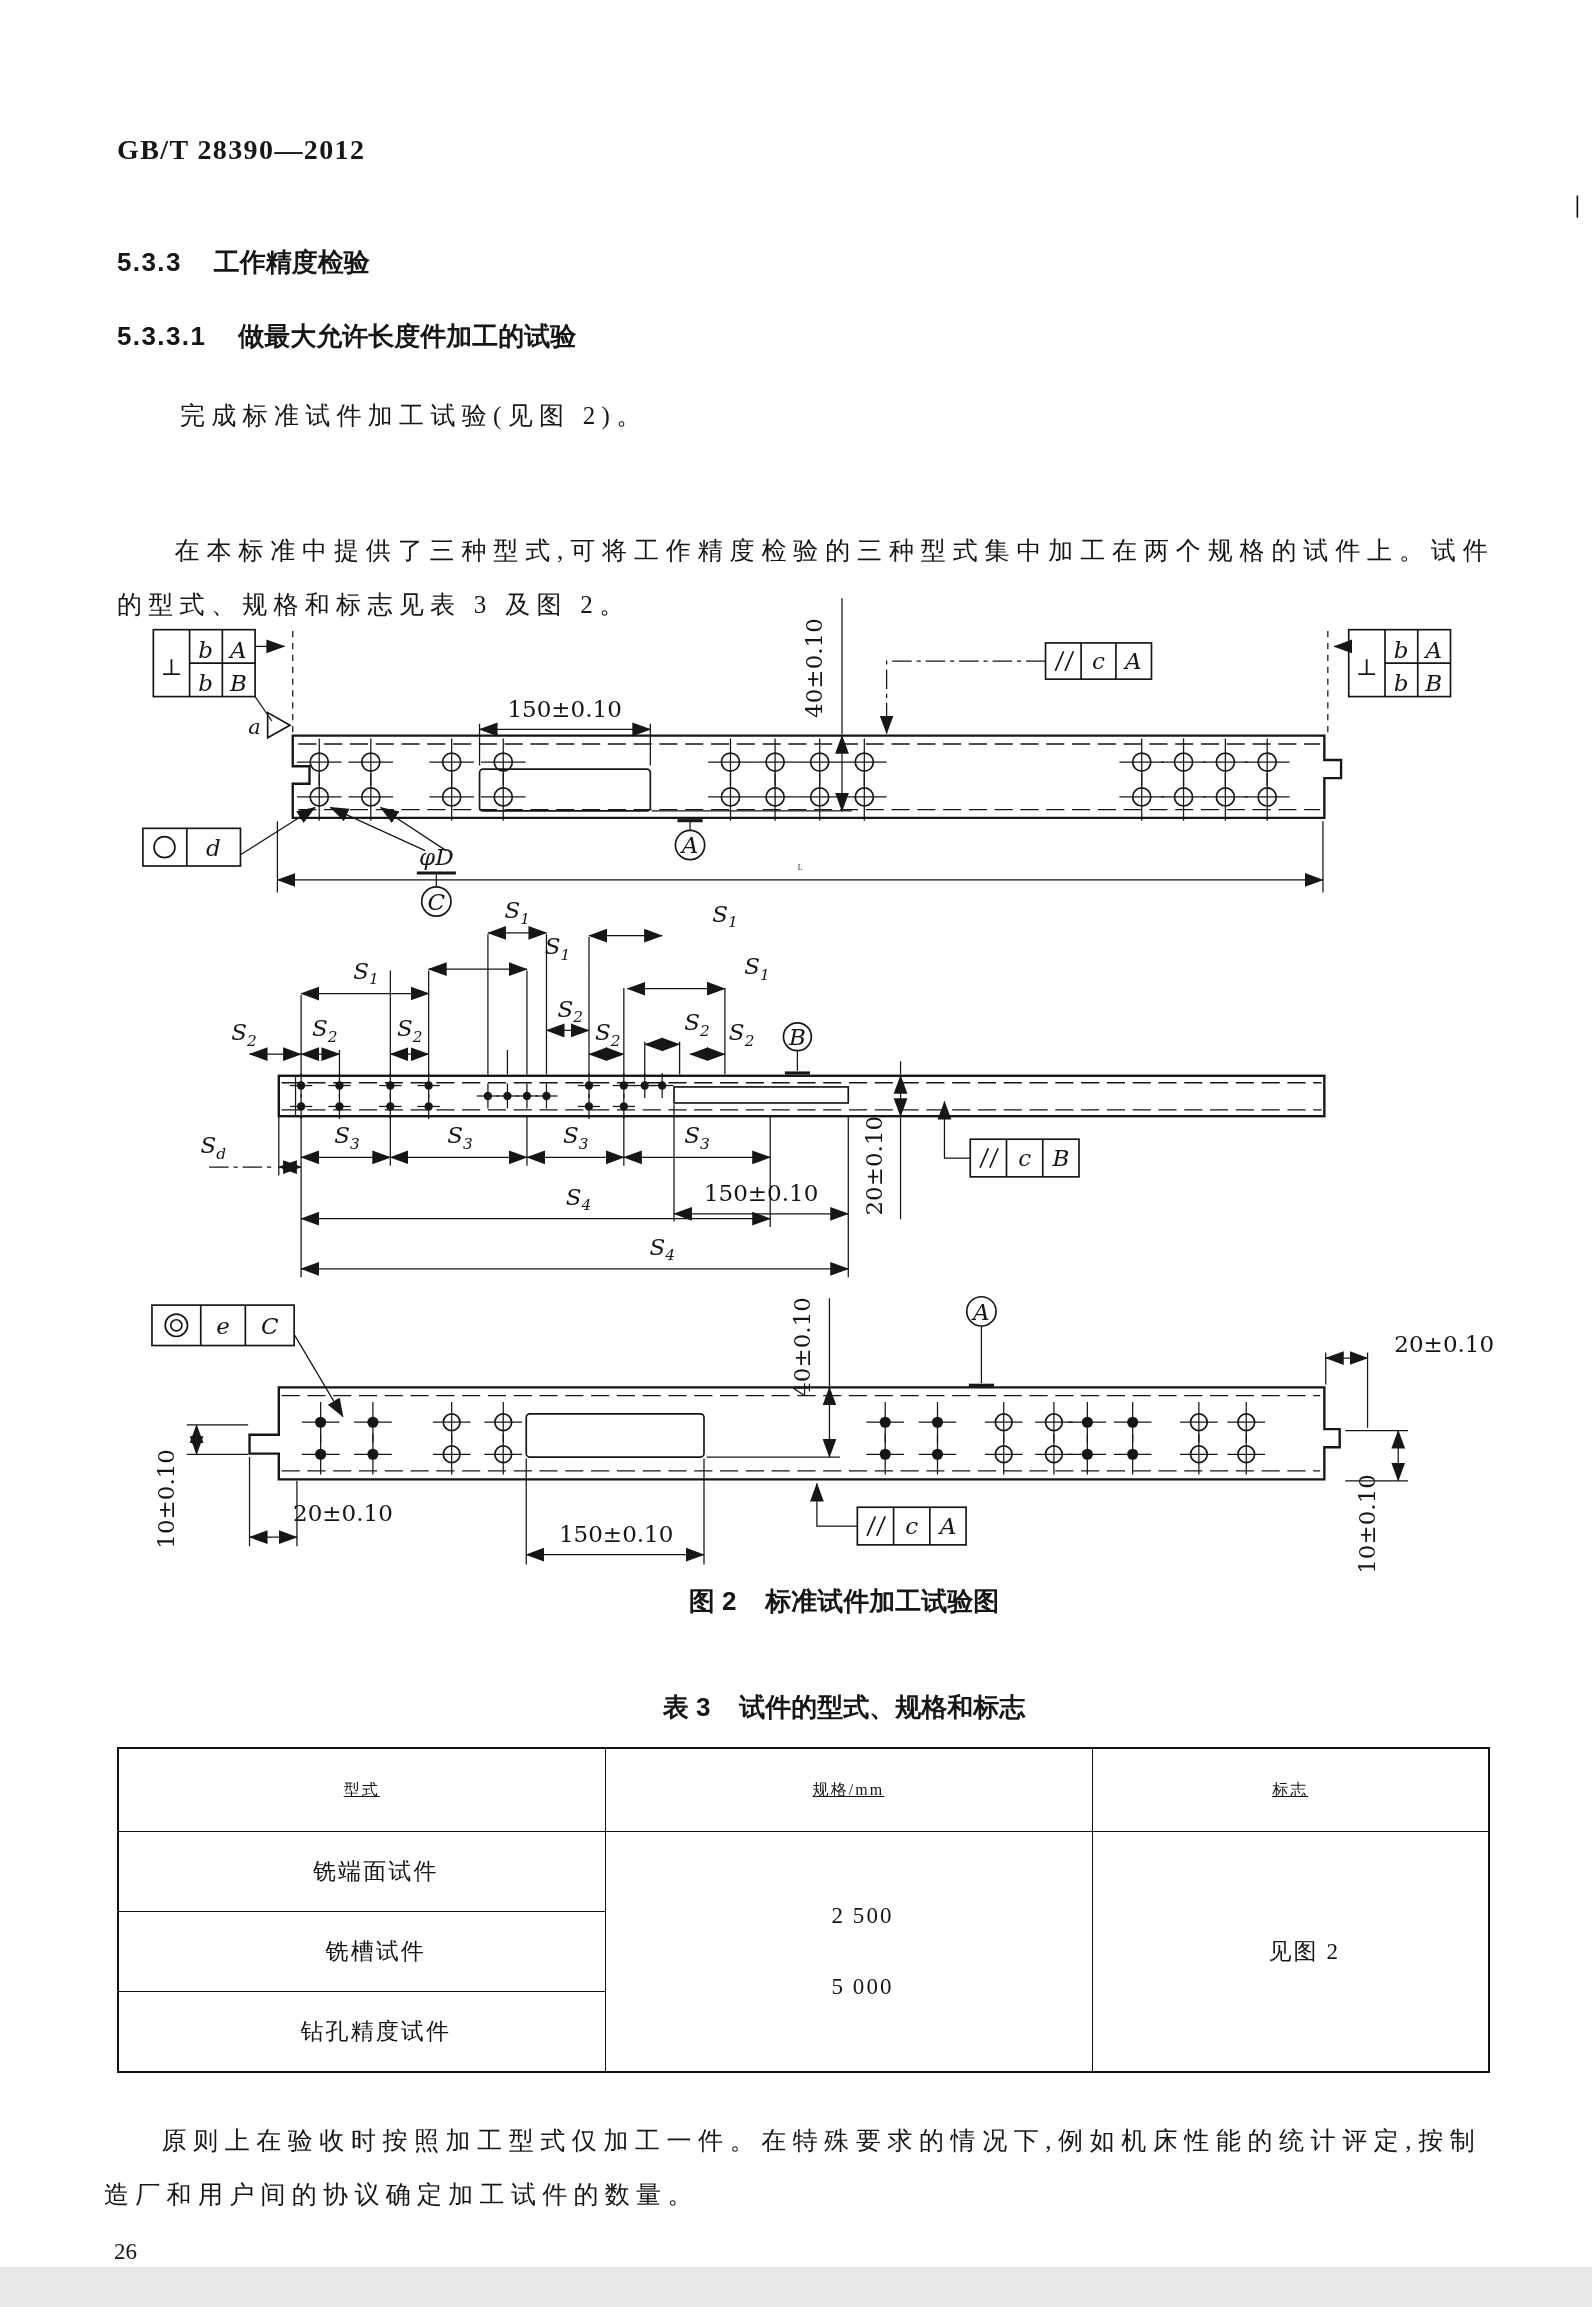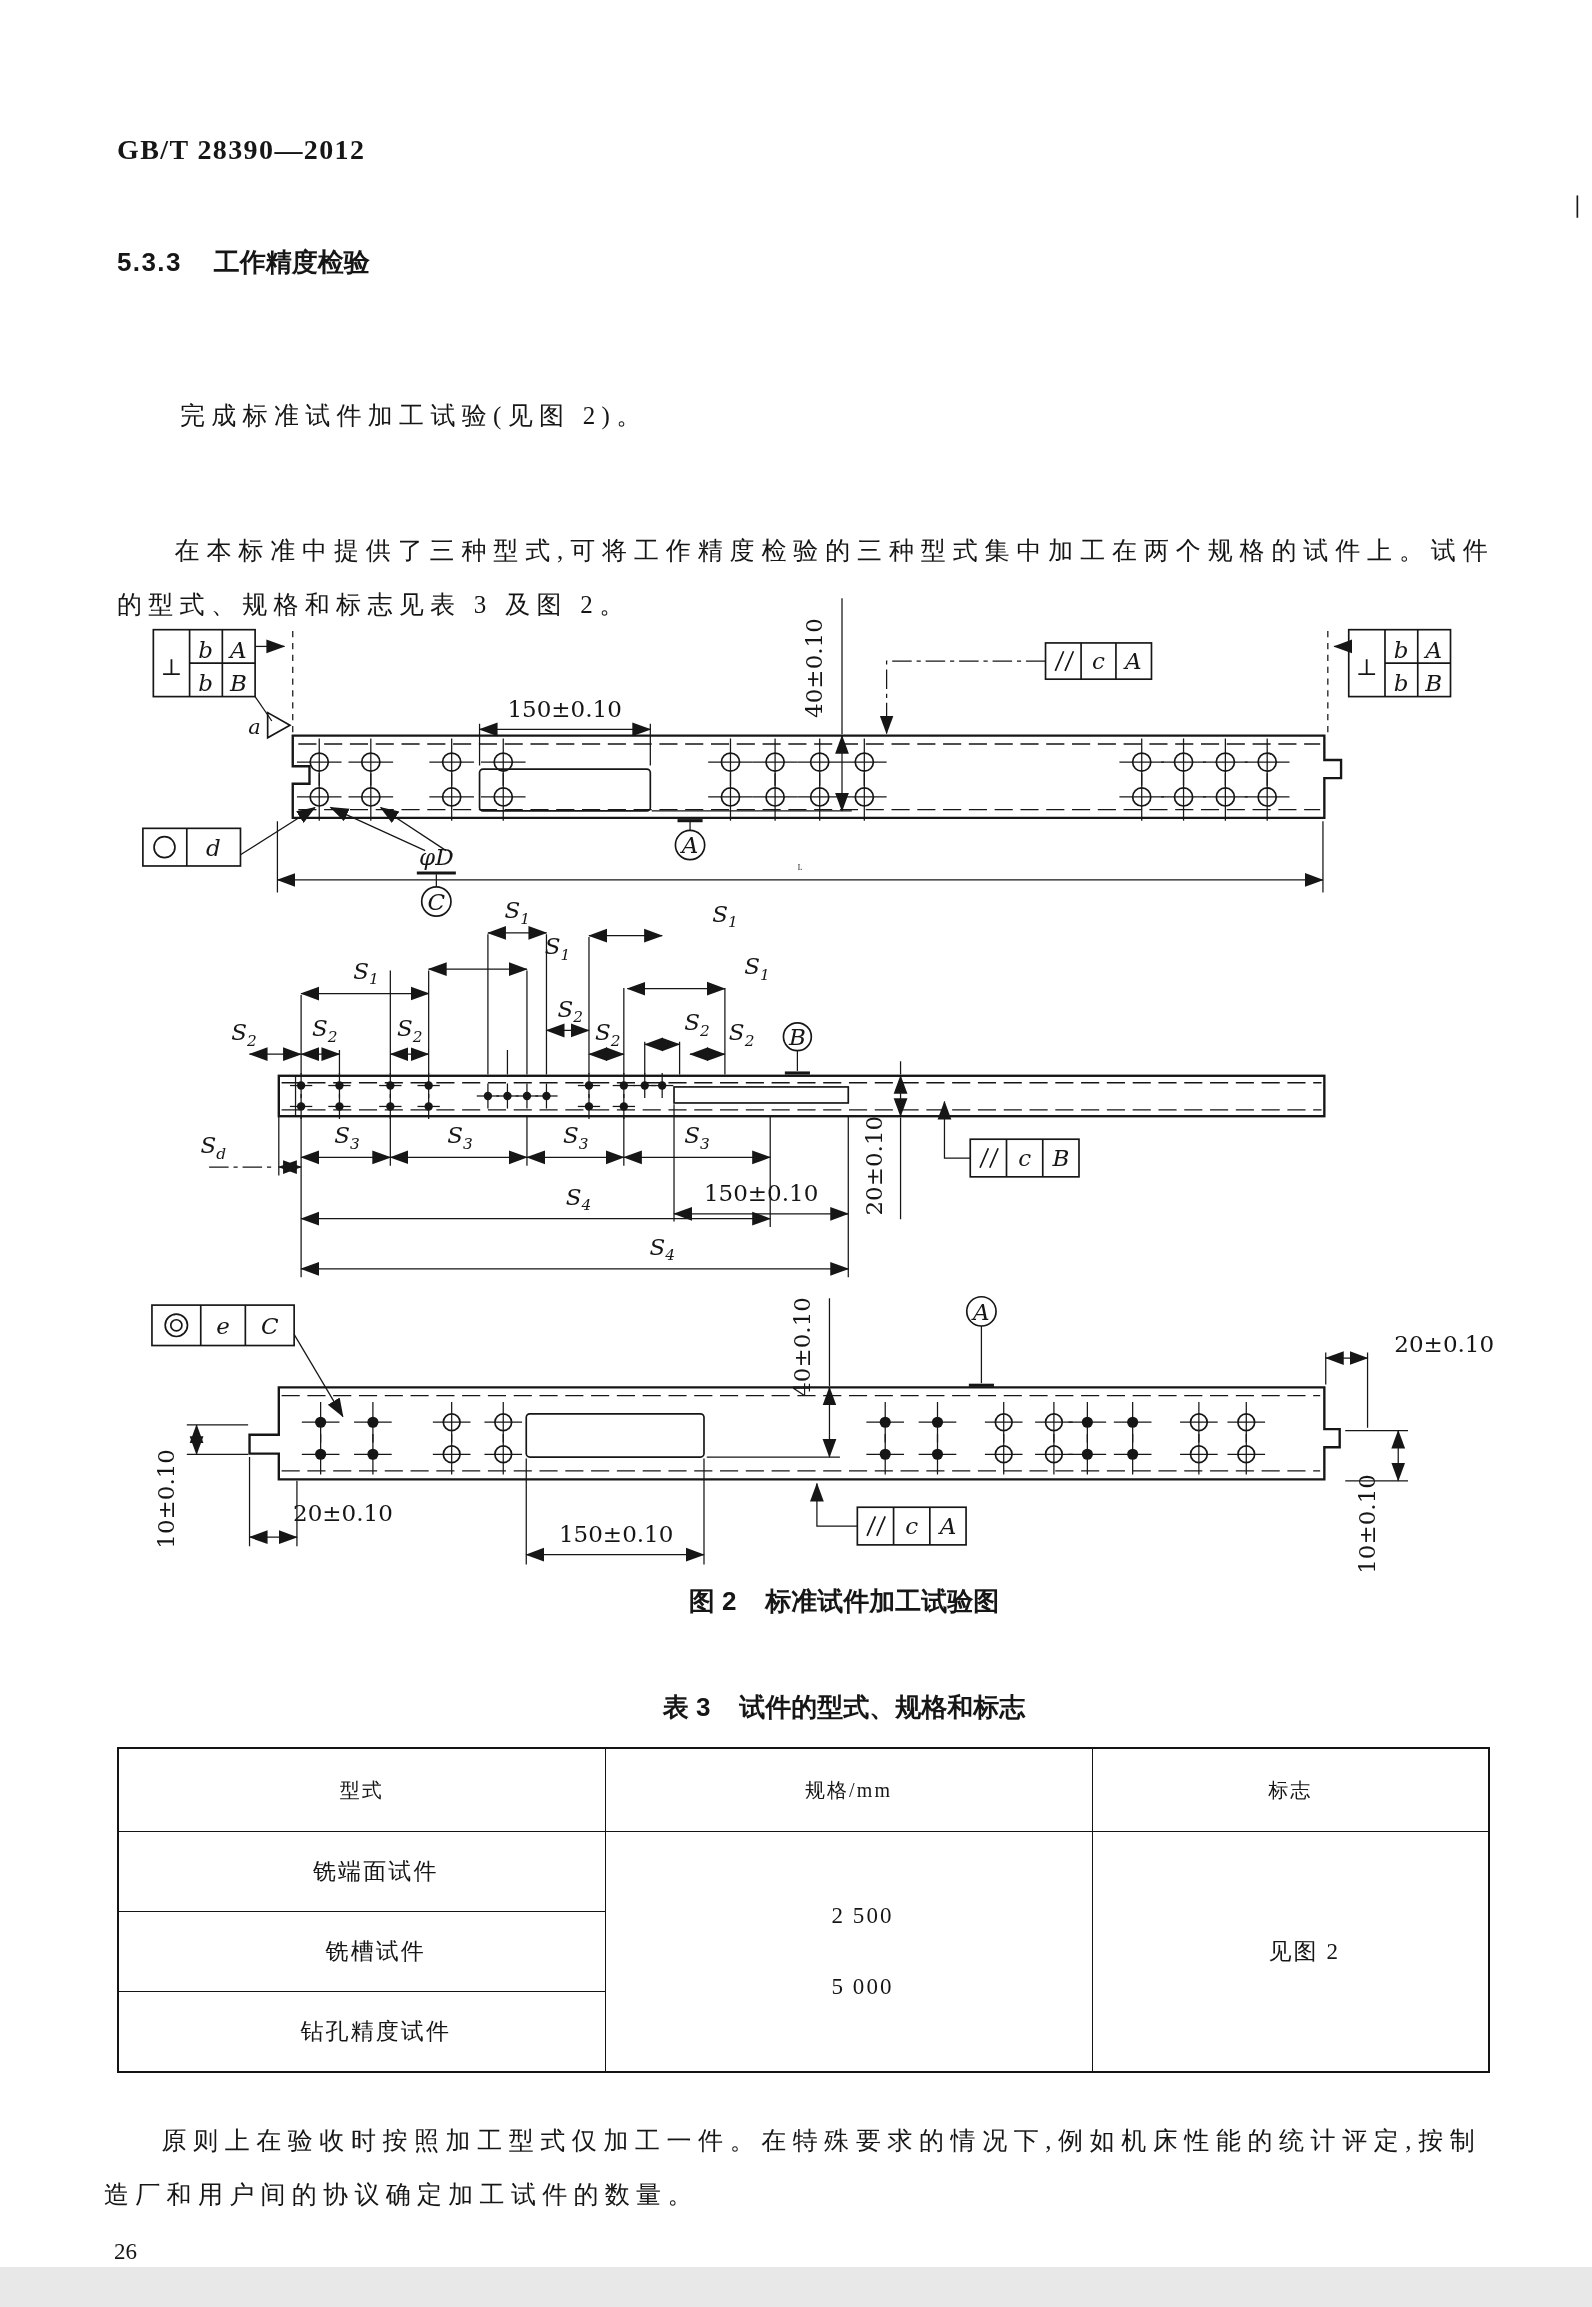--- a/index.html
+++ b/index.html
@@ -11,21 +11,21 @@
   .hd .num{margin-right:32px;letter-spacing:1.4px;}
   .body-txt{font:25px "Liberation Serif",serif;letter-spacing:6.3px;line-height:54px;
             text-align:justify;}
   .indent{text-indent:2.3em;}
   .caption{left:0;width:1592px;text-align:center;font:bold 26px "Liberation Sans",sans-serif;margin-left:48px;}
   .caption .num{margin-right:29px;}
   table.spec{border-collapse:collapse;table-layout:fixed;width:1371px;}
   table.spec th,table.spec td{border:1.8px solid #141414;text-align:center;vertical-align:middle;
         font:23px "Liberation Serif",serif;letter-spacing:2.1px;padding:0;}
   table.spec{border:2.4px solid #141414;}
-  table.spec th{height:82px;font-size:20px;}
+  table.spec th{height:82px;font-size:16px;text-decoration:underline;}
   table.spec td{height:79px;padding-left:28px;}
   .spec-val{line-height:28px;}
   .spec-gap{margin-top:43px;text-align:center;}
   .pageno{font:23px "Liberation Serif",serif;}
   
   svg .ln{stroke:#161616;stroke-width:1.8;fill:none;}
   svg .md{stroke:#161616;stroke-width:2.4;fill:none;}
   svg .bar{stroke:#161616;stroke-width:3.4;fill:none;}
   svg .th4{stroke:#161616;stroke-width:4.5;fill:none;}
   svg .dash{stroke-dasharray:26 11;}
@@ -39,20 +39,23 @@
 </style>
 </head>
 <body>
 
 <div class="page">
 
   <div class="abs std-code" style="left:117px;top:134px">GB/T 28390—2012</div>
 
   <div class="abs hd" style="left:117px;top:245px">
     <span class="num">5.3.3</span><span>工作精度检验</span>
+  </div>
+  <div class="abs hd" style="left:117px;top:319px">
+    <span class="num">5.3.3.1</span><span>做最大允许长度件加工的试验</span>
   </div>
   <div class="abs body-txt" style="left:180px;top:389px">完成标准试件加工试验(见图 2)。</div>
   <div class="abs body-txt indent" style="left:117px;top:524px;width:1377px">在本标准中提供了三种型式,可将工作精度检验的三种型式集中加工在两个规格的试件上。试件的型式、规格和标志见表 3 及图 2。</div>
 
   <svg class="abs" style="left:0;top:0" width="1592" height="2307" viewBox="0 0 2284 3309">
     <defs>
       <marker id="ar" viewBox="0 0 12 12" refX="11.5" refY="6" markerWidth="15" markerHeight="15" orient="auto-start-reverse">
           <path d="M12 6 0 1.6 0 10.4Z" fill="#161616"></path>
         </marker>
       <g id="hole">

